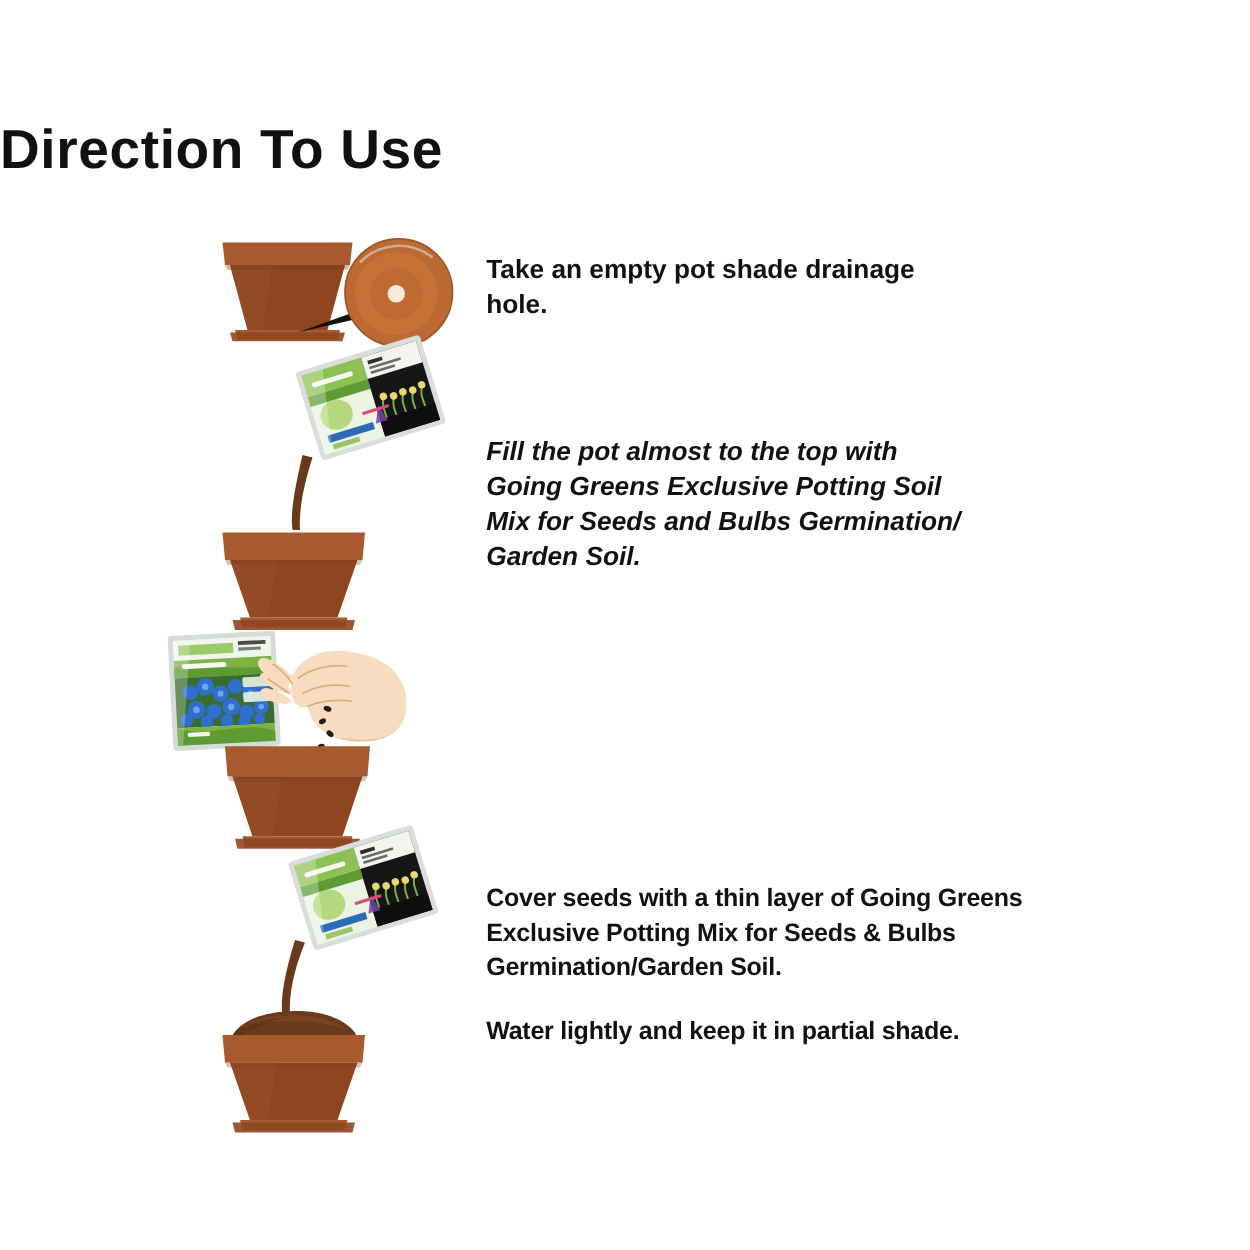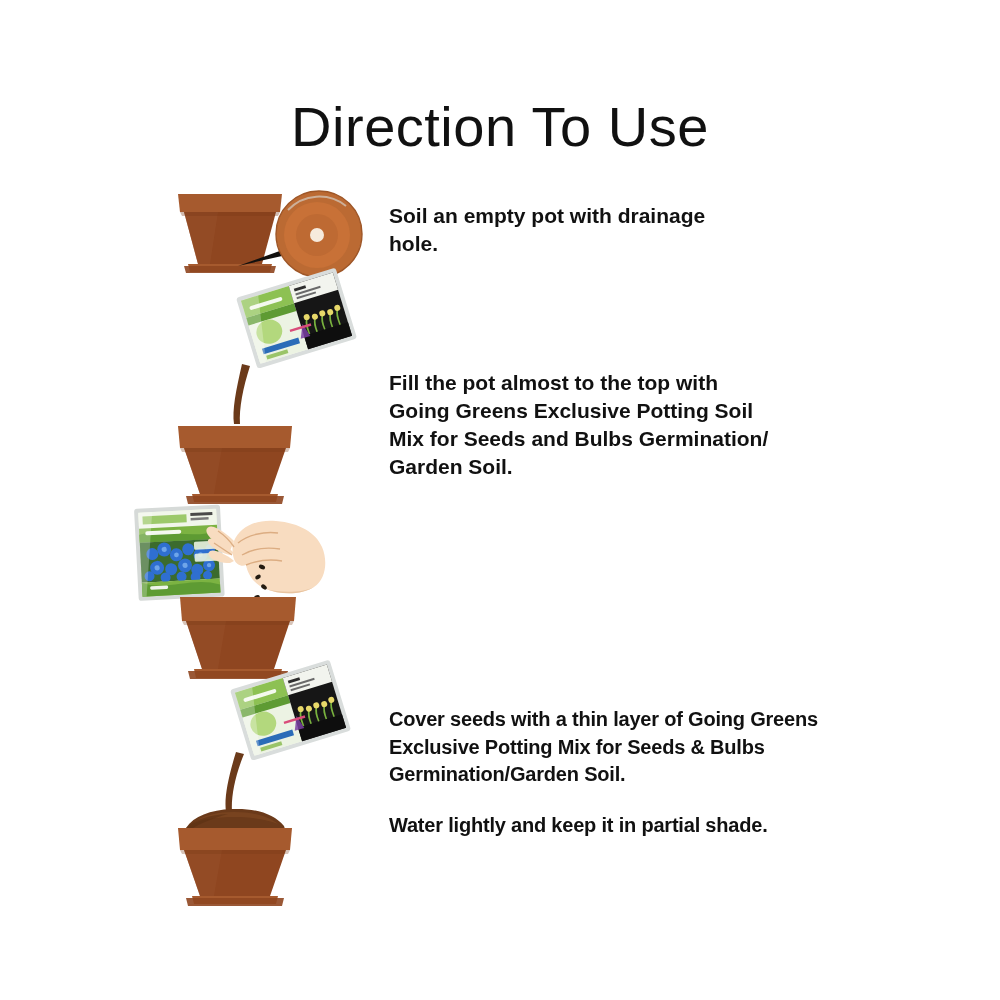--- a/index.html
+++ b/index.html
@@ -22,23 +22,22 @@
     height: 1000px;
     background: #ffffff;
   }
 
   
   .title {
     position: absolute;
     top: 96px;
     left: 0;
     width: 1000px;
-    text-align: center;
-    font-size: 56px;
-    font-weight: 400;
+    font-size: 44px;
+    font-weight: 700;
     letter-spacing: 0.5px;
     color: #111111;
     line-height: 1.1;
   }
 
   
   .step {
     position: absolute;
   }
   .step-art {
@@ -57,21 +56,21 @@
     line-height: 1.38;
     letter-spacing: -0.2px;
   }
 
   
   #step1-art { left: 170px; top: 186px; }
   #step1-text { left: 389px; top: 202px; width: 440px; }
 
   
   #step2-art { left: 170px; top: 292px; }
-  #step2-text { left: 389px; top: 369px; width: 470px; }
+  #step2-text { left: 389px; top: 348px; width: 470px; font-style: italic; }
 
   
   #step3-art { left: 130px; top: 505px; }
   #step3-text { left: 389px; top: 585px; width: 440px; }
 
   
   #step4-art { left: 170px; top: 686px; }
   #step4-text { left: 389px; top: 706px; width: 490px; }
   #step5-text { left: 389px; top: 812px; width: 490px; }
 
@@ -101,21 +100,21 @@
       <path d="M68,80 L118,62 L112,70 Z" fill="#12100E"></path>
 
       <circle cx="149" cy="48" r="43" fill="#BB6A33"></circle>
       <circle cx="149" cy="48" r="43" fill="none" stroke="#9E5627" stroke-width="1.4"></circle>
       <circle cx="147" cy="49" r="33" fill="#C87137"></circle>
       <circle cx="147" cy="49" r="21" fill="#BE6A33"></circle>
       <circle cx="147" cy="49" r="7" fill="#F6EADC"></circle>
       <path d="M118,24 A43,43 0 0,1 176,20" fill="none" stroke="#D9DDDC" stroke-width="2" opacity="0.6"></path>
     </svg>
   </div>
-  <div class="step-text" id="step1-text">Soil an empty pot with drainage
+  <div class="step-text" id="step1-text">Take an empty pot shade drainage
 hole.</div>
 
   <div class="step step-art" id="step2-art">
     <svg width="210" height="215" viewBox="0 0 210 215">
 
       <path d="M72,72 C66,98 62,118 64,132 L70,132 C69,116 73,96 80,74 Z" fill="#6B3A1A"></path>
 
       <g transform="translate(66,6) rotate(-17)">
         <rect x="0" y="0" width="104" height="74" rx="3" fill="#D9DDDC"></rect>
         <rect x="4" y="4" width="96" height="66" rx="2" fill="#F4F6F0"></rect>

